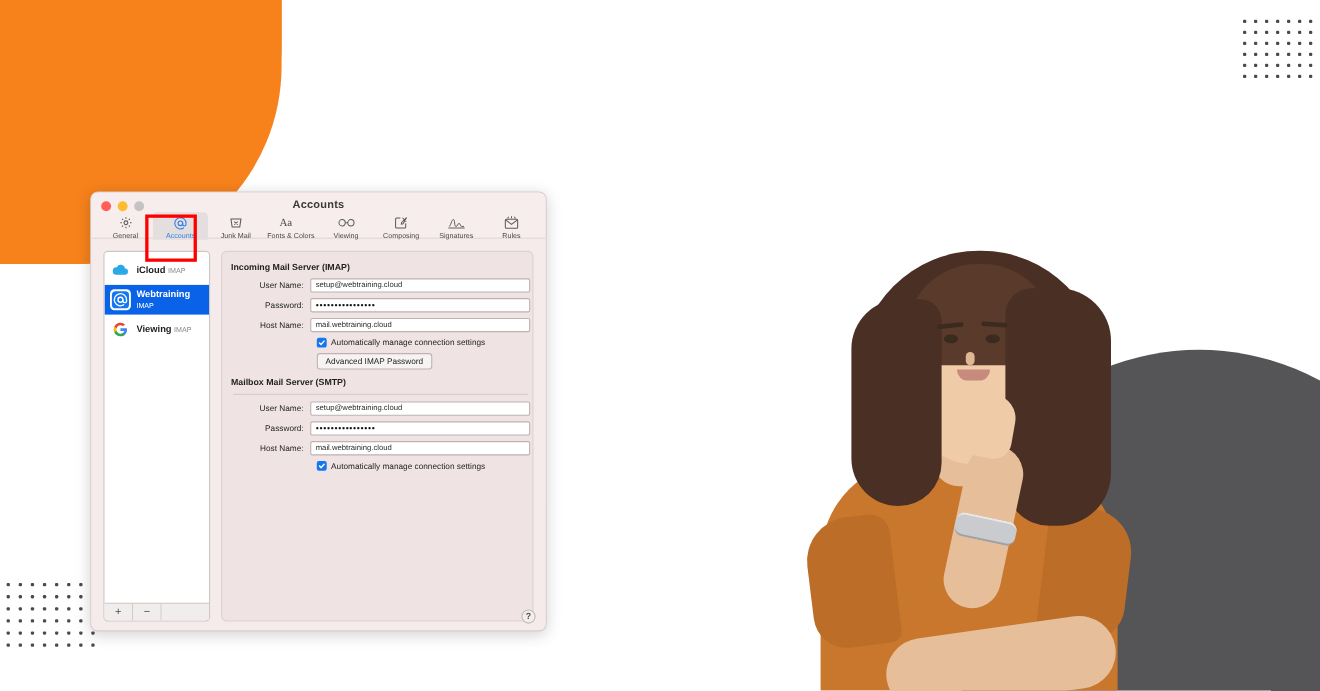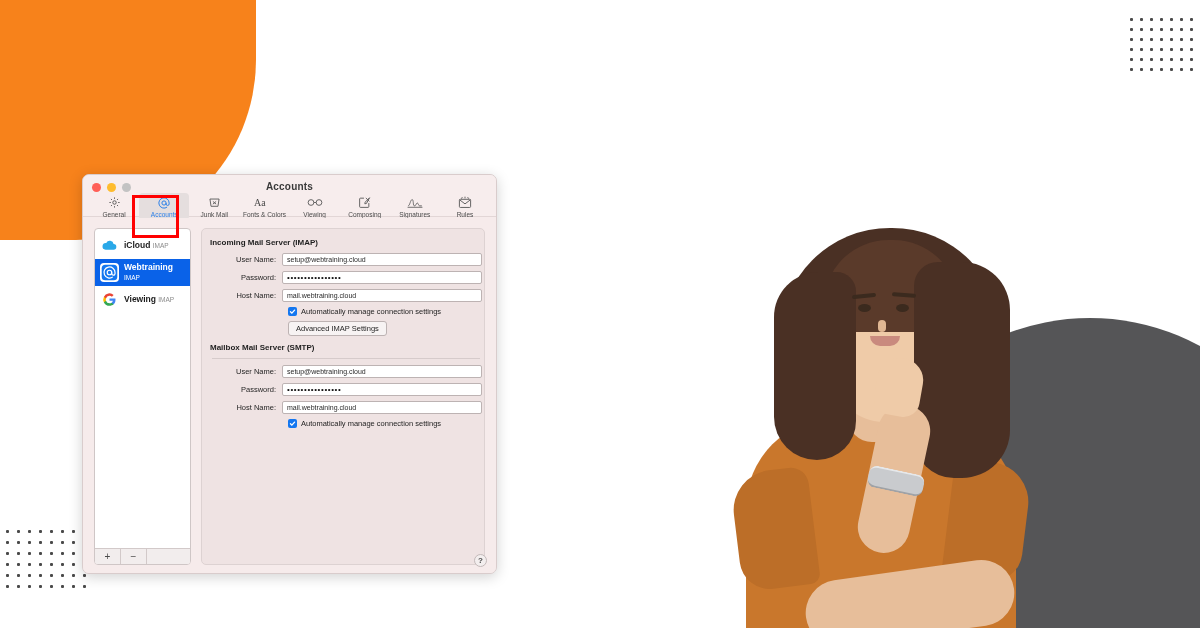--- a/index.html
+++ b/index.html
@@ -675,21 +675,21 @@
 
           <div class="checkrow">
             <span class="chk">
               <svg width="7" height="7" viewBox="0 0 12 12" fill="none" stroke="#fff" stroke-width="2.2" stroke-linecap="round">
                 <path d="M2.5 6.4l2.4 2.4L9.6 3.6"></path>
               </svg>
             </span>
             <span class="ctext">Automatically manage connection settings</span>
           </div>
 
-          <div class="btn-adv">Advanced IMAP Settings</div>
+          <div class="btn-adv">Advanced IMAP Password</div>
 
           
           <div class="sect-title">Mailbox Mail Server (SMTP)</div>
 
 
           <div class="divider"></div>
 
           <div class="frow">
             <div class="flabel">User Name:</div>
             <div class="finput">setup@webtraining.cloud</div>

